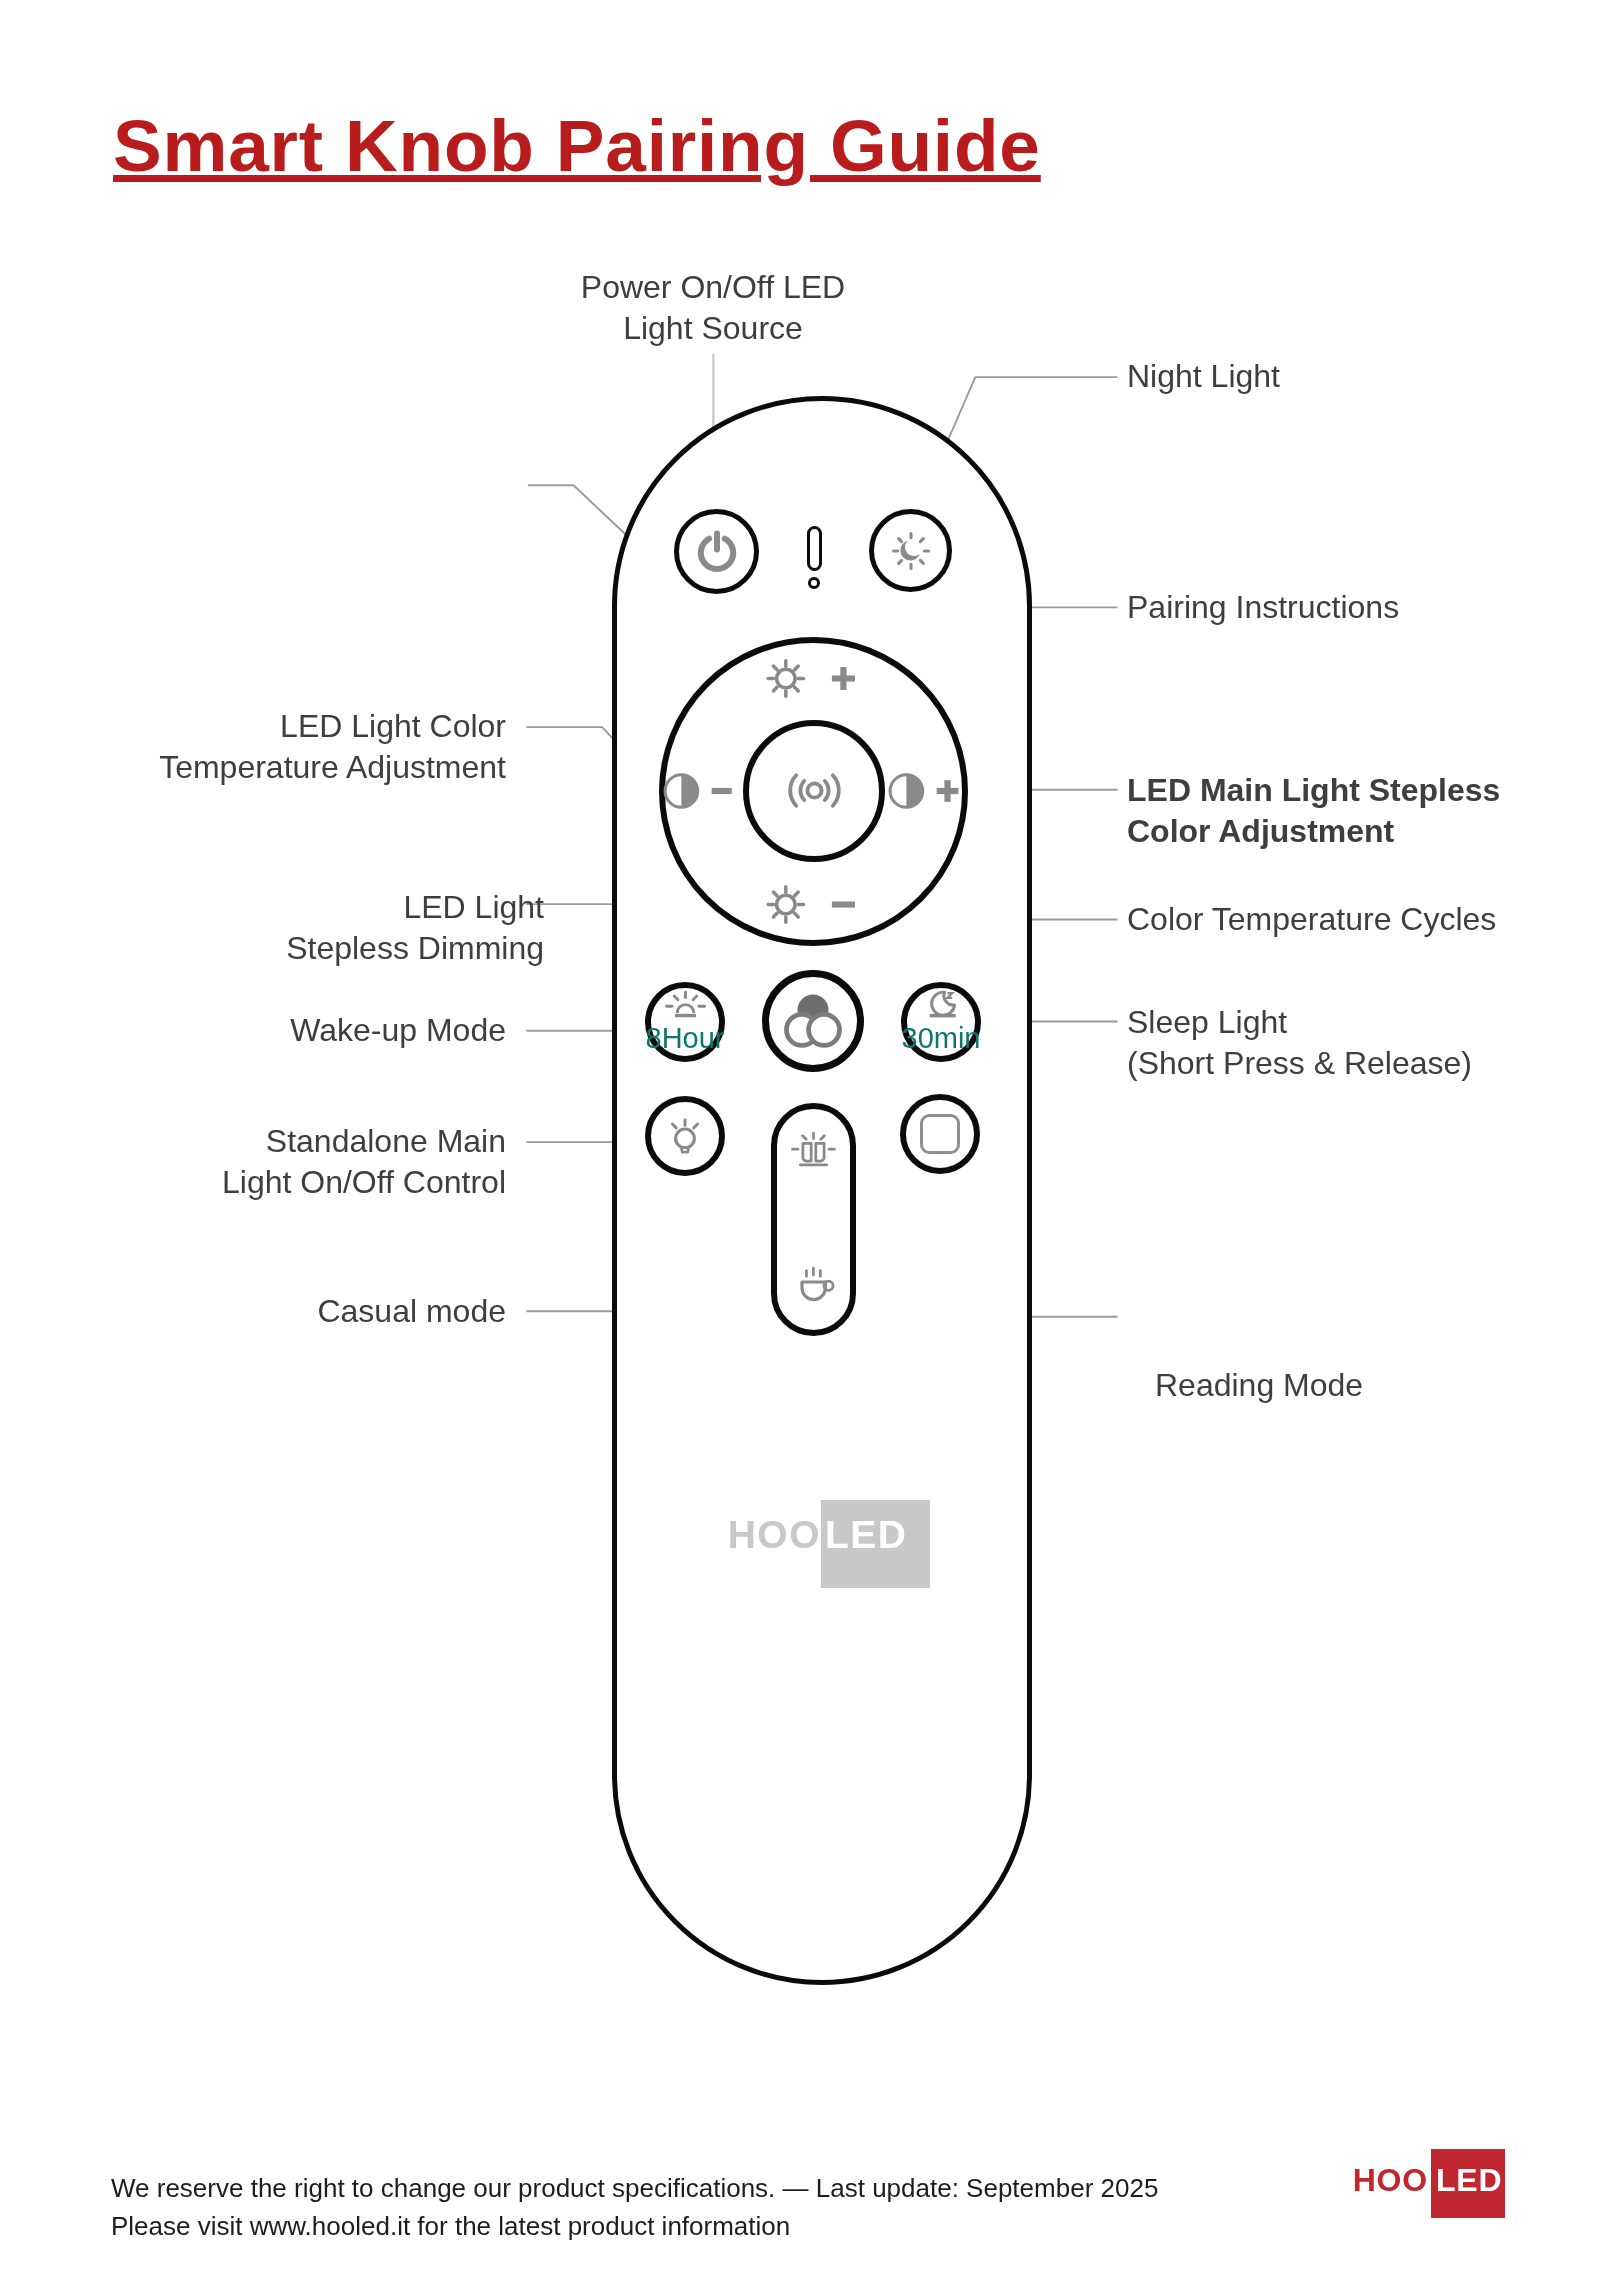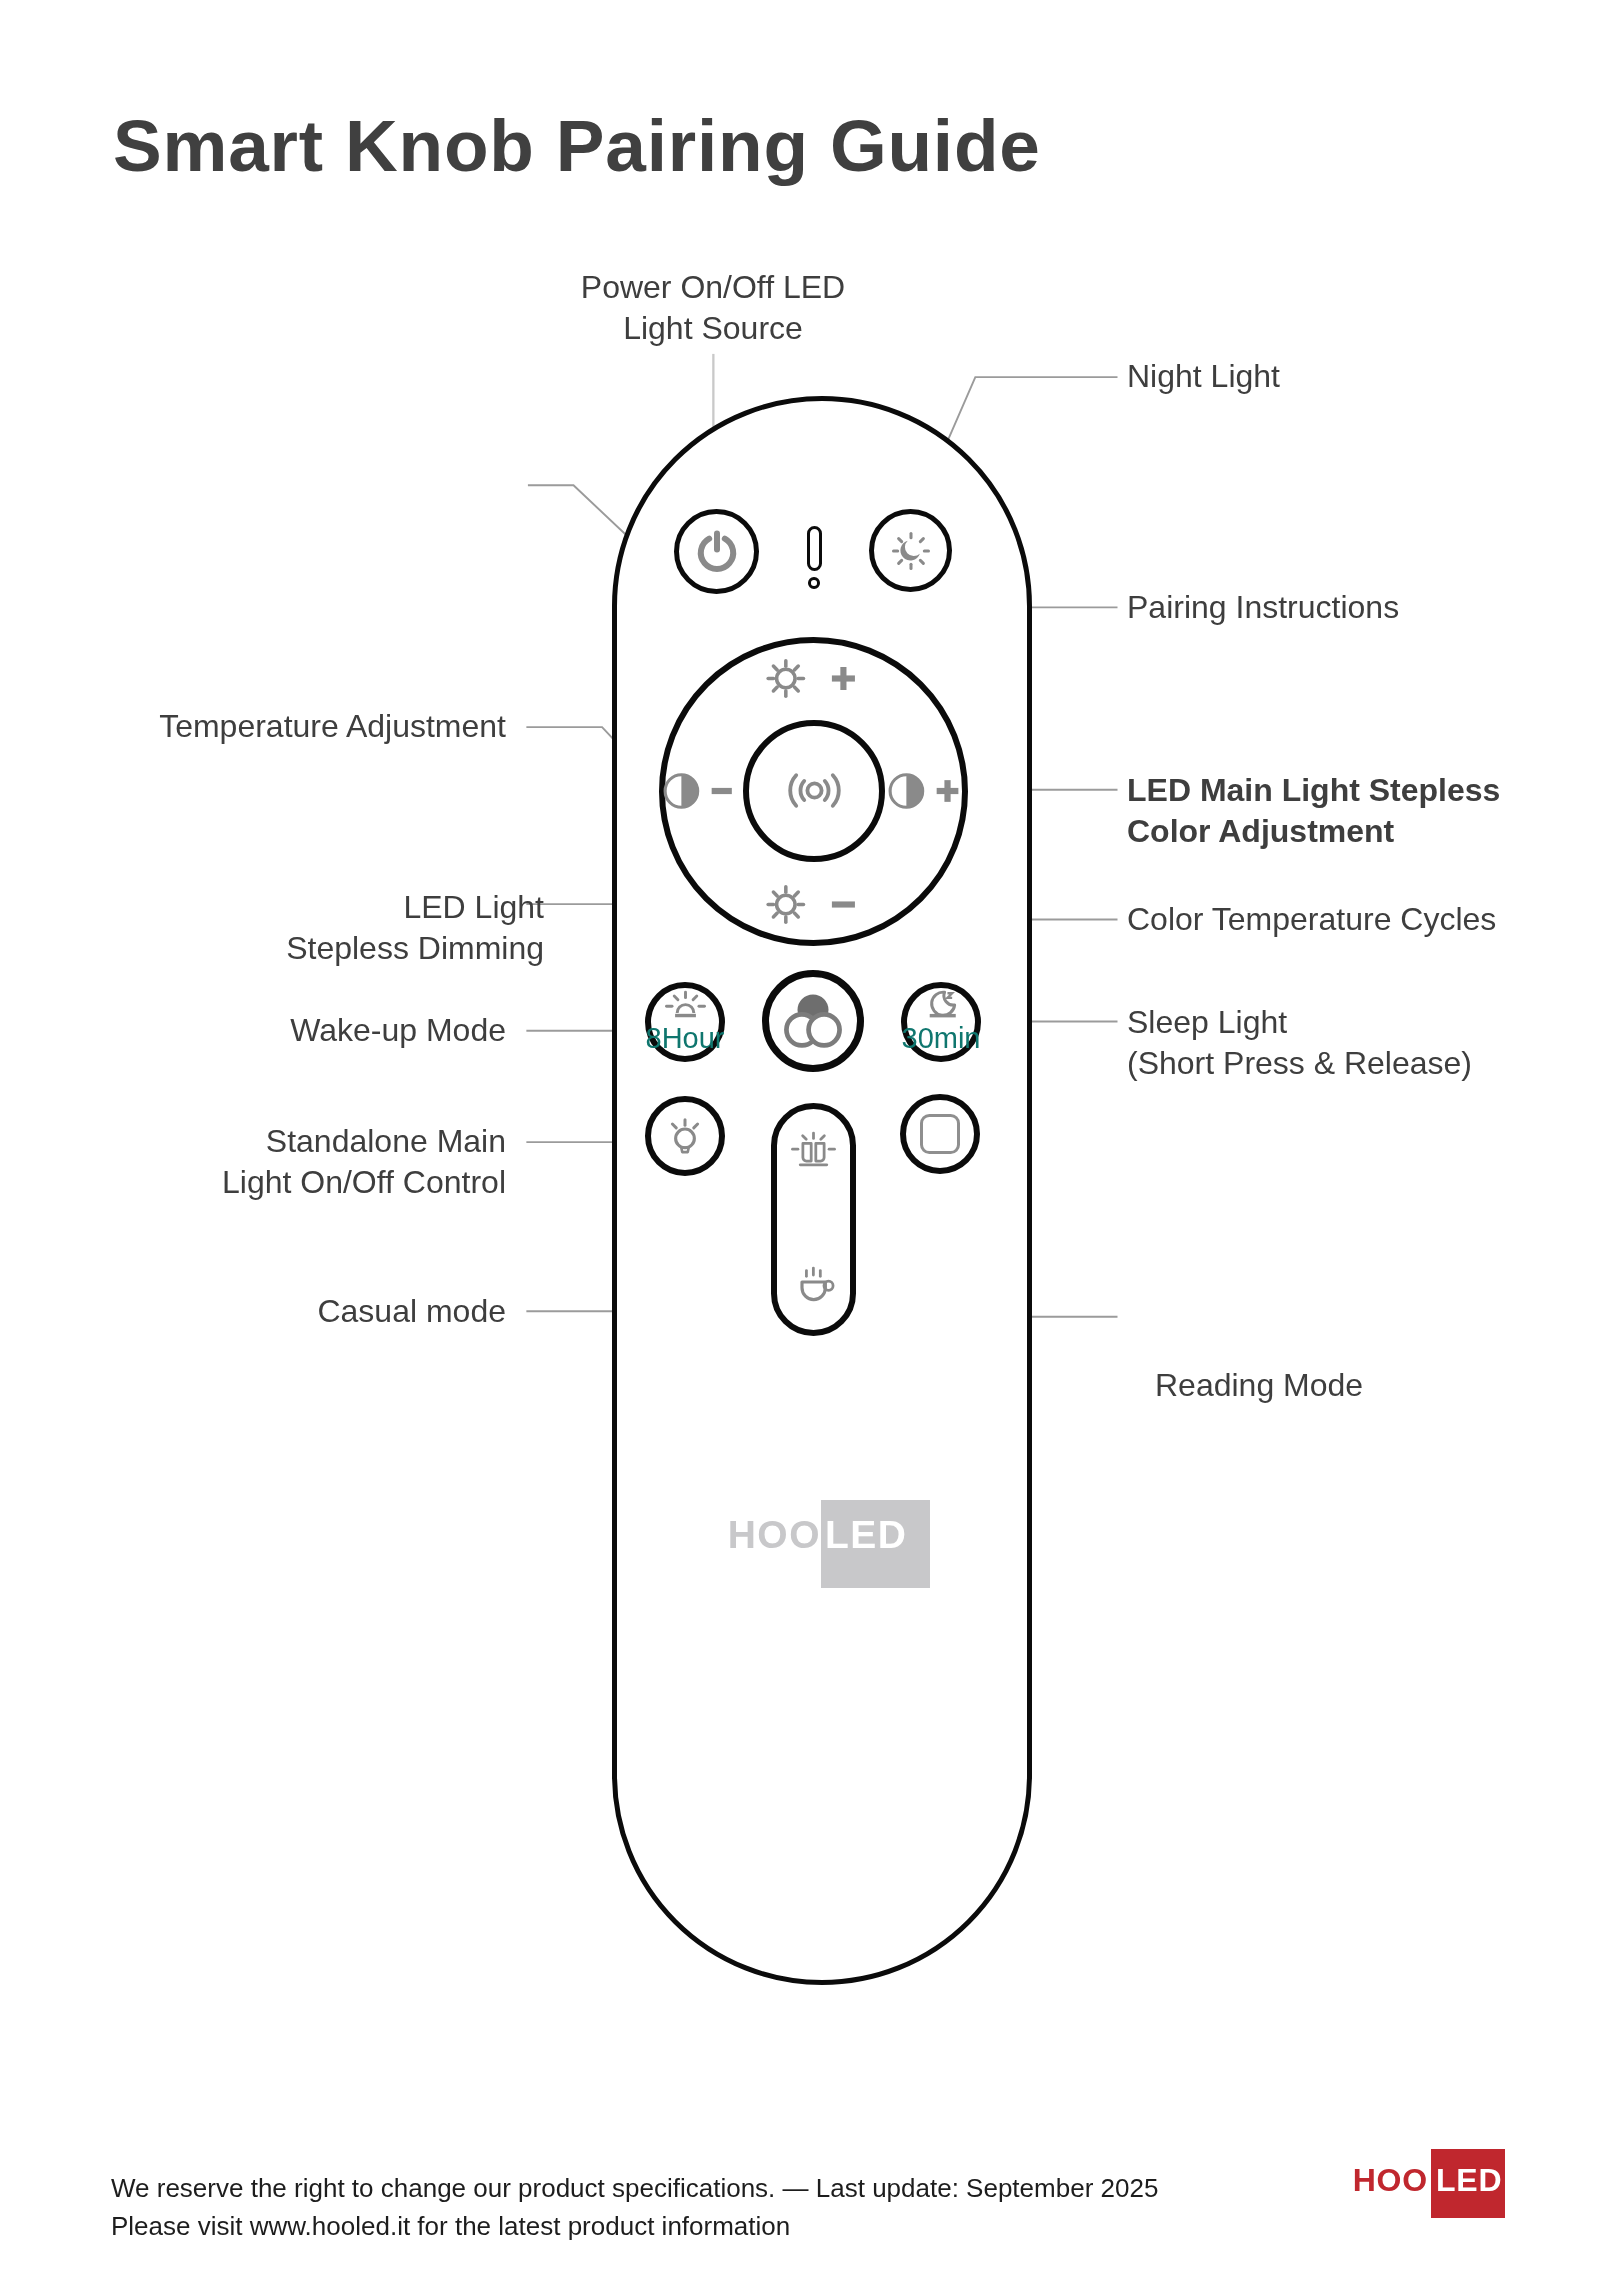--- a/index.html
+++ b/index.html
@@ -1,20 +1,20 @@
 <!DOCTYPE html>
 <html style="font-size:12.4px"><head>
 <meta charset="utf-8">
 <title>Smart Knob Pairing Guide</title>
 <style>
   html,body{margin:0;padding:0;background:#ffffff;}
   .page{position:relative;width:1623px;height:2295px;background:#ffffff;overflow:hidden;
         font-family:"Liberation Sans",sans-serif;}
   .title{position:absolute;left:113px;top:104px;font-size:73px;font-weight:700;
-         color:#404040;letter-spacing:0.8px;white-space:nowrap;}
+         color:#b91c1c;letter-spacing:0.8px;white-space:nowrap;text-decoration:underline;}
   
   .lbl{position:absolute;font-size:32px;line-height:41px;color:#3e3e3e;font-weight:400;
        white-space:nowrap;}
   .lbl span{display:block;}
   .lbl.right-col{text-align:left;}
   .lbl.left-col{text-align:right;}
   .lbl.center-col{text-align:center;transform:translateX(-50%);}
   
   .callouts{position:absolute;left:0;top:0;}
   
@@ -75,20 +75,21 @@
     <span>Power On/Off LED</span>
     <span>Light Source</span>
   </div>
   <div class="lbl right-col" style="left:1127px;top:356px;">
     <span>Night Light</span>
   </div>
   <div class="lbl right-col" style="left:1127px;top:587px;">
     <span>Pairing Instructions</span>
   </div>
   <div class="lbl left-col" style="right:1117px;top:706px;">
+    <span>LED Light Color</span>
     <span>Temperature Adjustment</span>
   </div>
   <div class="lbl right-col" style="left:1127px;top:770px;font-weight:bold;">
     <span>LED Main Light Stepless</span>
     <span>Color Adjustment</span>
   </div>
   <div class="lbl left-col" style="right:1079px;top:887px;">
     <span>LED Light</span>
     <span>Stepless Dimming</span>
   </div>

